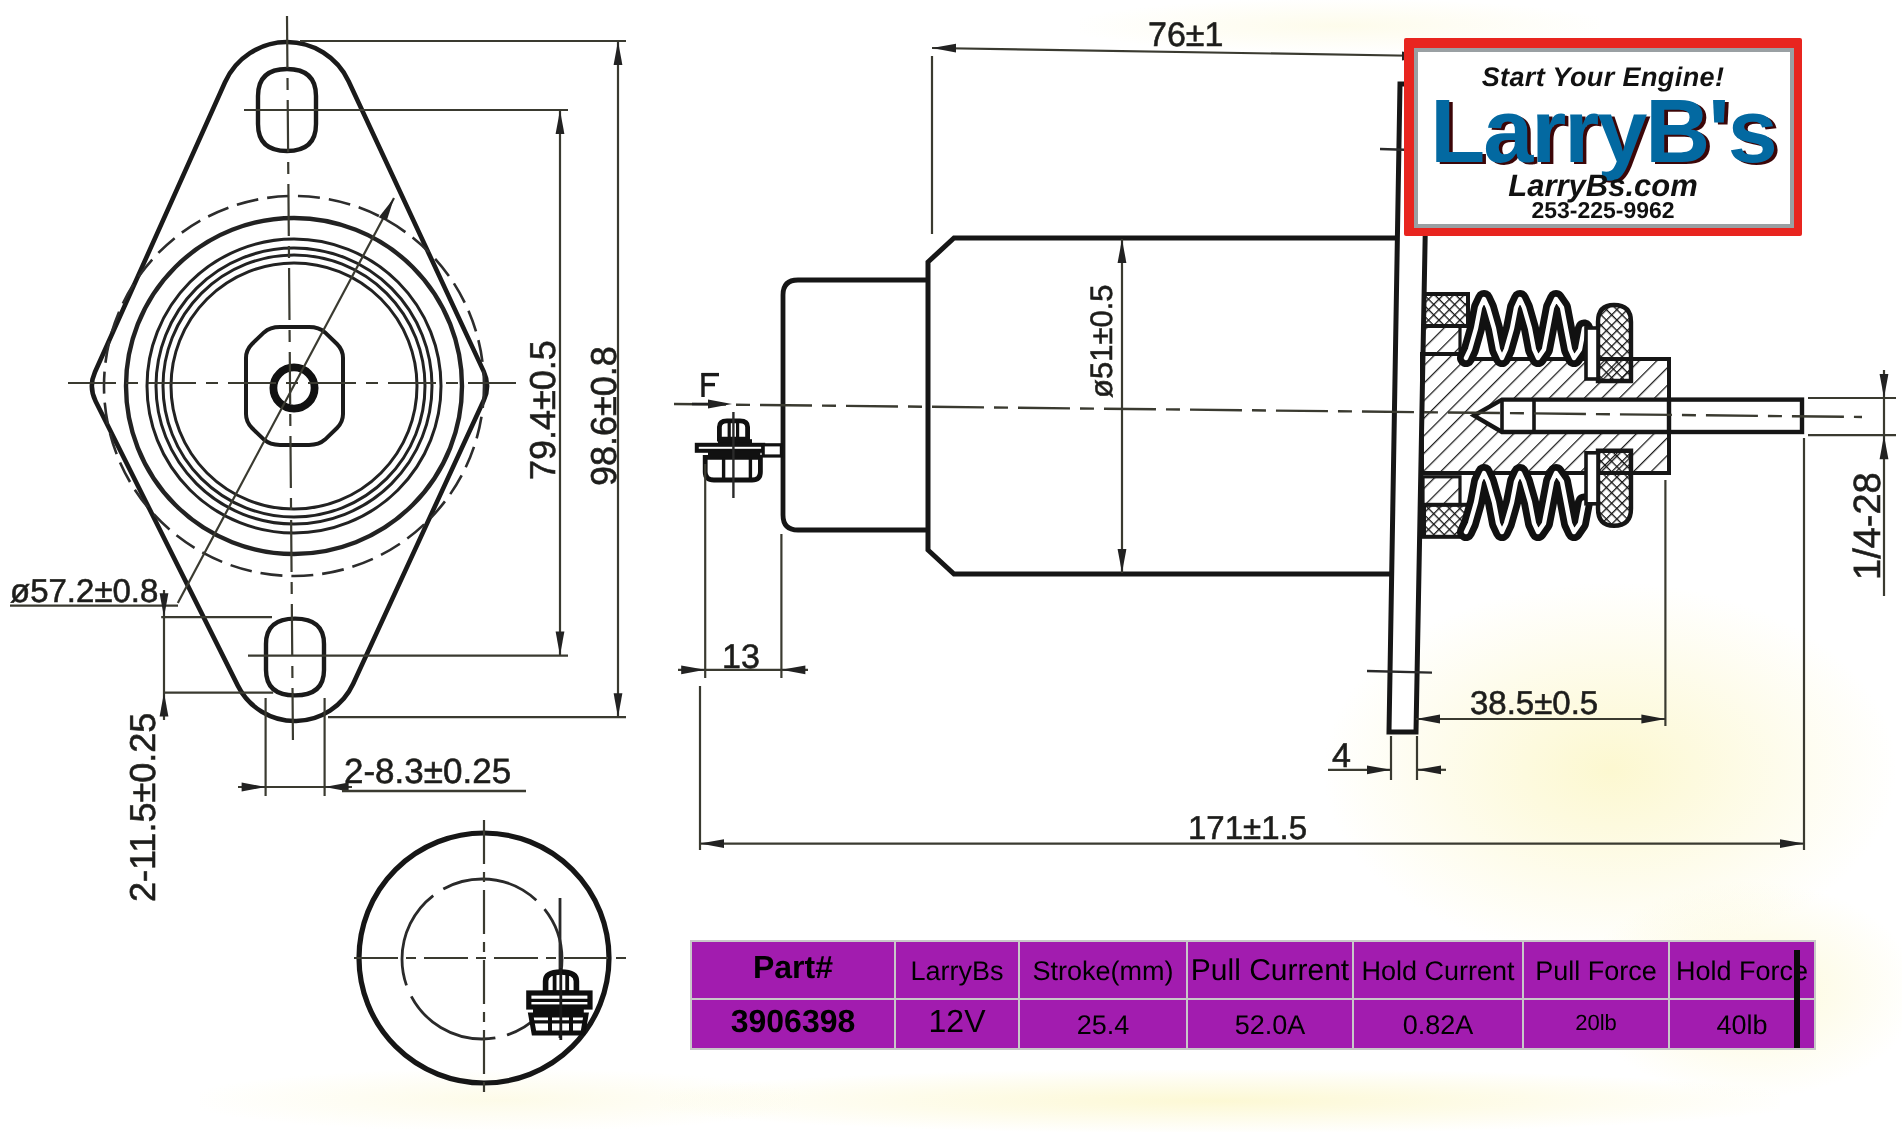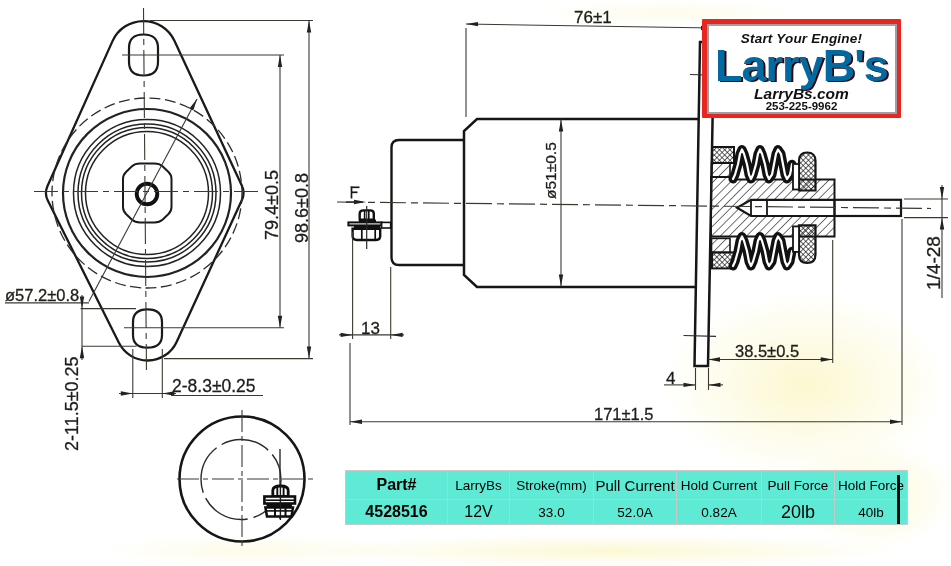--- a/index.html
+++ b/index.html
@@ -223,37 +223,37 @@
 
   <div style="font-size:45px;font-weight:bold;color:#0369a1;line-height:40px;margin-top:0px;text-shadow:1.8px 1.2px 0 #3c0608;letter-spacing:-1px">LarryB's</div>
 
   <div style="font-size:15.5px;line-height:14px;font-weight:bold;font-style:italic;color:#111;margin-top:1px">LarryBs.com</div>
 
   <div style="font-size:11.5px;line-height:11px;font-weight:bold;color:#111;margin-top:0px">253-225-9962</div>
  </div>
 </div>
 
 <div class="abs" style="left:345px;top:470px">
- <table style="border-collapse:collapse;table-layout:fixed;width:552px;font-family:'Liberation Sans',sans-serif;background:#5eead4">
+ <table style="border-collapse:collapse;table-layout:fixed;width:552px;font-family:'Liberation Sans',sans-serif;background:#a21caf">
   <tbody>
         <tr style="height:29px">
    <td style="border:1.4px solid #c8c8c8;width:99px;text-align:center;font-weight:bold;font-size:16px">Part#</td>
    <td style="border:1.4px solid #c8c8c8;width:59px;text-align:center;font-size:13.5px">LarryBs</td>
    <td style="border:1.4px solid #c8c8c8;width:81px;text-align:center;font-size:13.5px">Stroke(mm)</td>
    <td style="border:1.4px solid #c8c8c8;width:80px;text-align:center;font-size:15px">Pull Current</td>
    <td style="border:1.4px solid #c8c8c8;width:82px;text-align:center;font-size:13.5px">Hold Current</td>
    <td style="border:1.4px solid #c8c8c8;width:70px;text-align:center;font-size:13.5px">Pull Force</td>
    <td style="border:1.4px solid #c8c8c8;width:70px;text-align:center;font-size:13.5px">Hold Force</td>
   </tr>
   <tr style="height:25px">
-   <td style="border:1.4px solid #c8c8c8;text-align:center;font-weight:bold;font-size:16px">4528516</td>
+   <td style="border:1.4px solid #c8c8c8;text-align:center;font-weight:bold;font-size:16px">3906398</td>
    <td style="border:1.4px solid #c8c8c8;text-align:center;font-size:16px">12V</td>
-   <td style="border:1.4px solid #c8c8c8;text-align:center;font-size:13.5px">33.0</td>
+   <td style="border:1.4px solid #c8c8c8;text-align:center;font-size:13.5px">25.4</td>
    <td style="border:1.4px solid #c8c8c8;text-align:center;font-size:13.5px">52.0A</td>
    <td style="border:1.4px solid #c8c8c8;text-align:center;font-size:13.5px">0.82A</td>
-   <td style="border:1.4px solid #c8c8c8;text-align:center;font-size:18px">20lb</td>
+   <td style="border:1.4px solid #c8c8c8;text-align:center;font-size:11px">20lb</td>
    <td style="border:1.4px solid #c8c8c8;text-align:center;font-size:13.5px">40lb</td>
   </tr>
  </tbody>
     </table>
 </div>
 
 <div class="abs" style="left:897px;top:475px;width:3px;height:49px;background:#0a0a0a"></div>
 
 </body></html>

